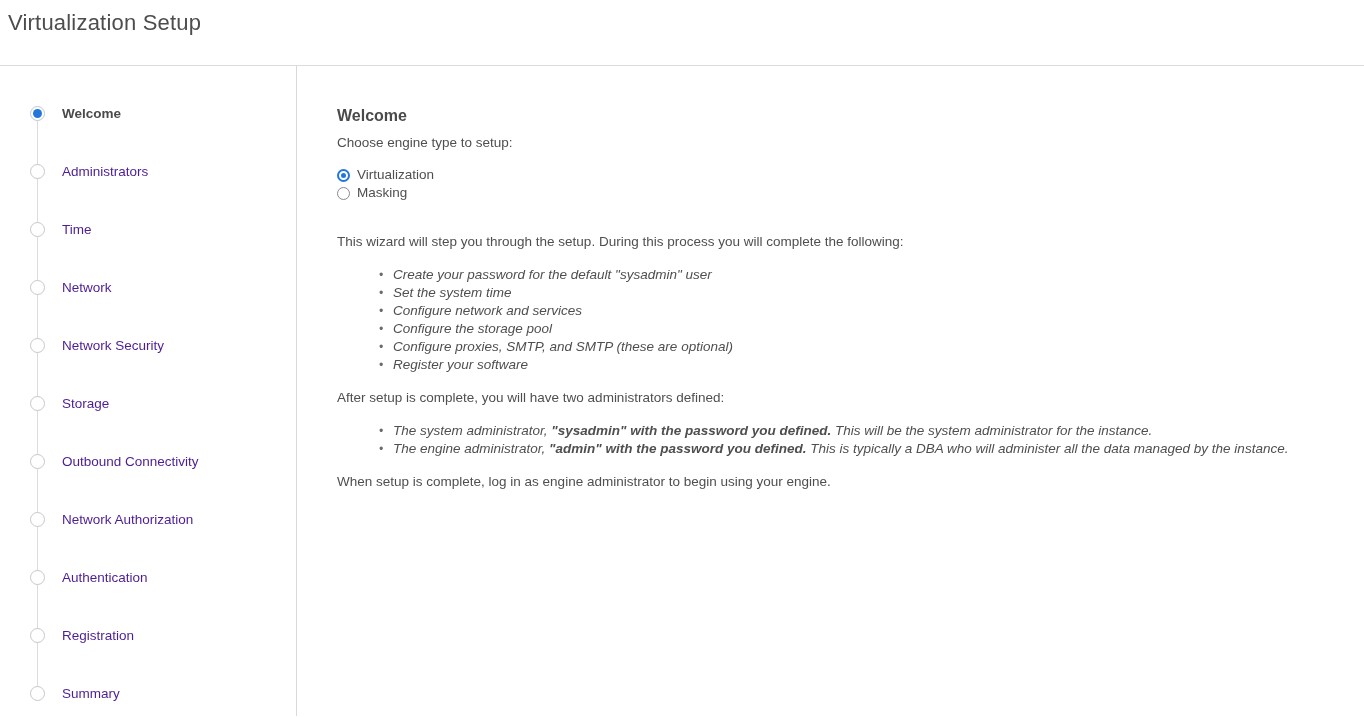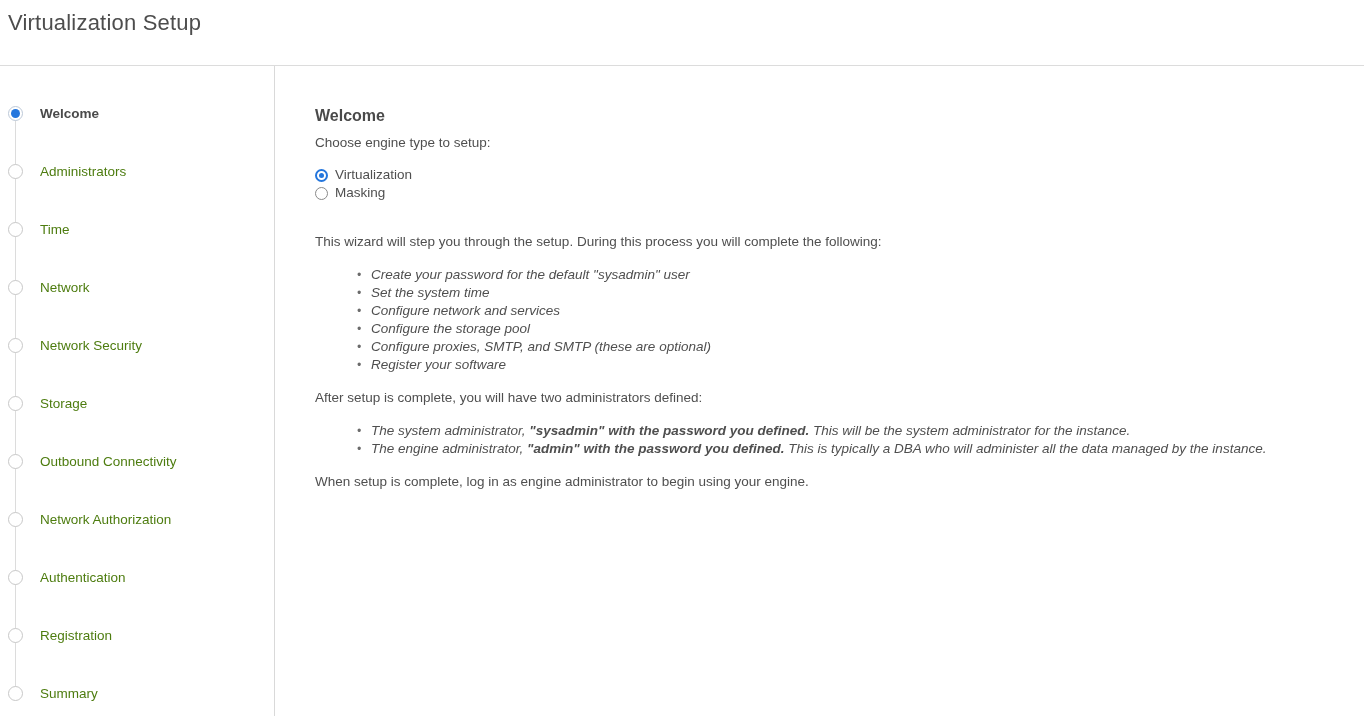--- a/index.html
+++ b/index.html
@@ -16,21 +16,21 @@
     border-bottom: 1px solid #dcdcdc;
     padding: 10px 4px 0 8px;
   }
   .page-title {
     font-size: 22px;
     font-weight: 400;
     color: #4d4d4d;
     letter-spacing: 0.2px;
   }
   
-  .layout { display: flex; height: 650px; }
+  .layout { display: flex; height: 650px; padding-left: 22px; }
   .sidebar {
     width: 275px;
     min-width: 275px;
     border-right: 1px solid #d9d9d9;
     position: relative;
     padding-top: 18px;
   }
   .connector {
     position: absolute;
     left: 15px;
@@ -62,21 +62,21 @@
   .step.selected .step-radio { border-color: #bdc9d8; }
   .step.selected .step-radio::after {
     content: "";
     width: 9px; height: 9px;
     border-radius: 50%;
     background: #2476dd;
   }
   .step-label {
     margin-left: 17px;
     font-size: 13.5px;
-    color: #4d7c0f;
+    color: #4c1d95;
   }
   .step.selected .step-label { font-weight: 700; color: #4a4a4a; }
   
   .main {
     flex: 1;
     padding: 41px 30px 0 40px;
     font-size: 13.5px;
     line-height: 18px;
   }
   .main h2 {

